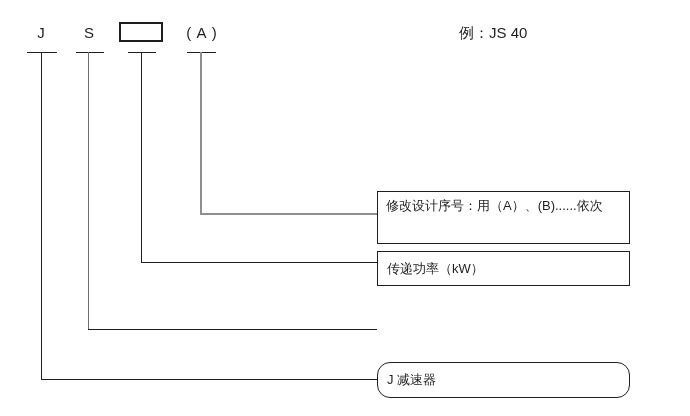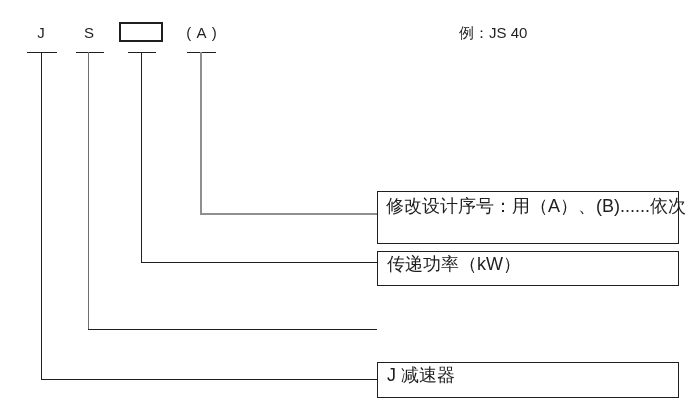--- a/index.html
+++ b/index.html
@@ -67,38 +67,39 @@
   .hline { height: 1px; }
   .h4 { left: 200px; top: 213px; width: 177px; height: 2px; background: var(--grayline, #8f8f8f); }
   .h3 { left: 141px; top: 262px; width: 236px; }
   .h2 { left: 88px;  top: 329px; width: 289px; }
   .h1 { left: 41px;  top: 379px; width: 336px; }
 
   
   .note-box {
     position: absolute;
     left: 377px;
-    width: 302px;
+    width: 253px;
     border: 1px solid var(--line, #1f1f1f);
     background: #ffffff;
-    font-size: 18px;
+    font-size: 13px;
     color: var(--text, #1f1f1f);
   }
   .note-box.single {
     display: flex;
+    align-items: center;
     padding-left: 9px;
     white-space: nowrap;
   }
   .note-box.multi { padding: 2px 8px; }
   .note-box.multi .line { line-height: 24px; white-space: nowrap; }
 
   .box1 { top: 191px; height: 53px; }
   .box2 { top: 251px; height: 35px; }
   .box3 { top: 313px; height: 33px; }
-  .box4 { top: 362px; height: 36px; }
+  .box4 { top: 362px; height: 36px; border-radius: 13px; }
 </style>
 </head>
 <body>
 
 <div class="canvas">
 
   <div class="code-label j">J</div>
   <div class="code-label s">S</div>
   <div class="placeholder-box"></div>
   <div class="code-label a">( A )</div>

